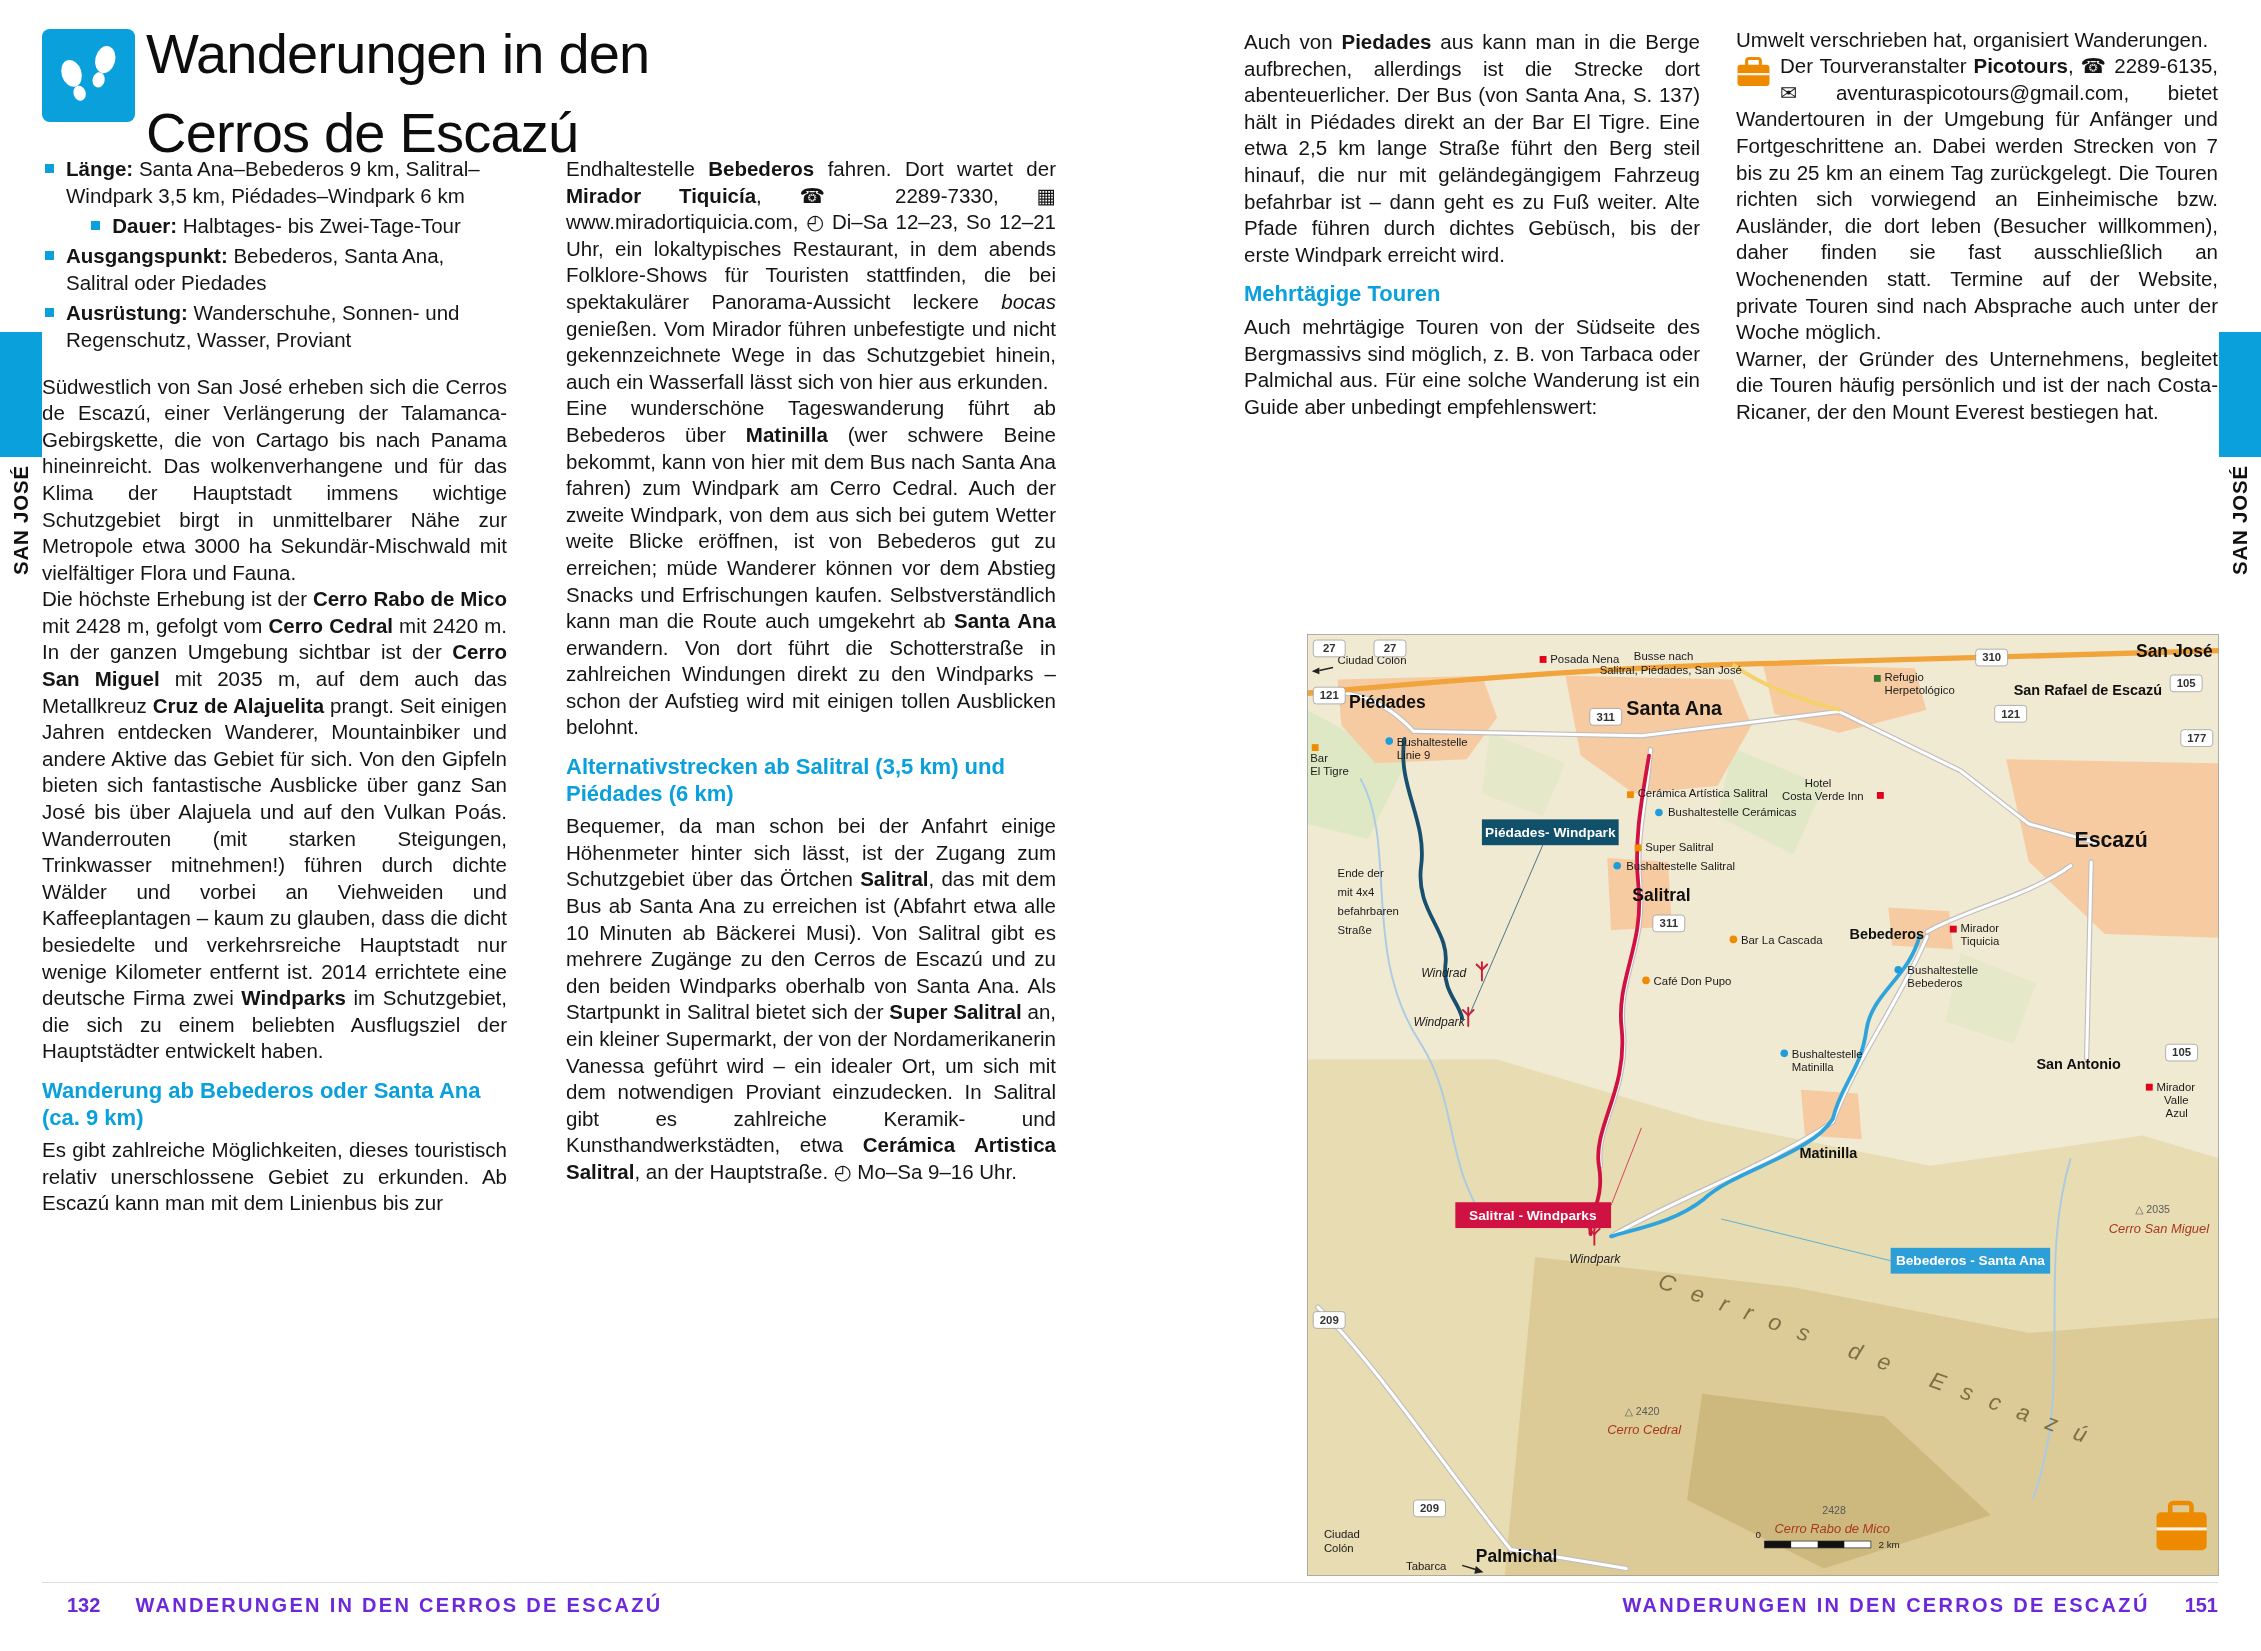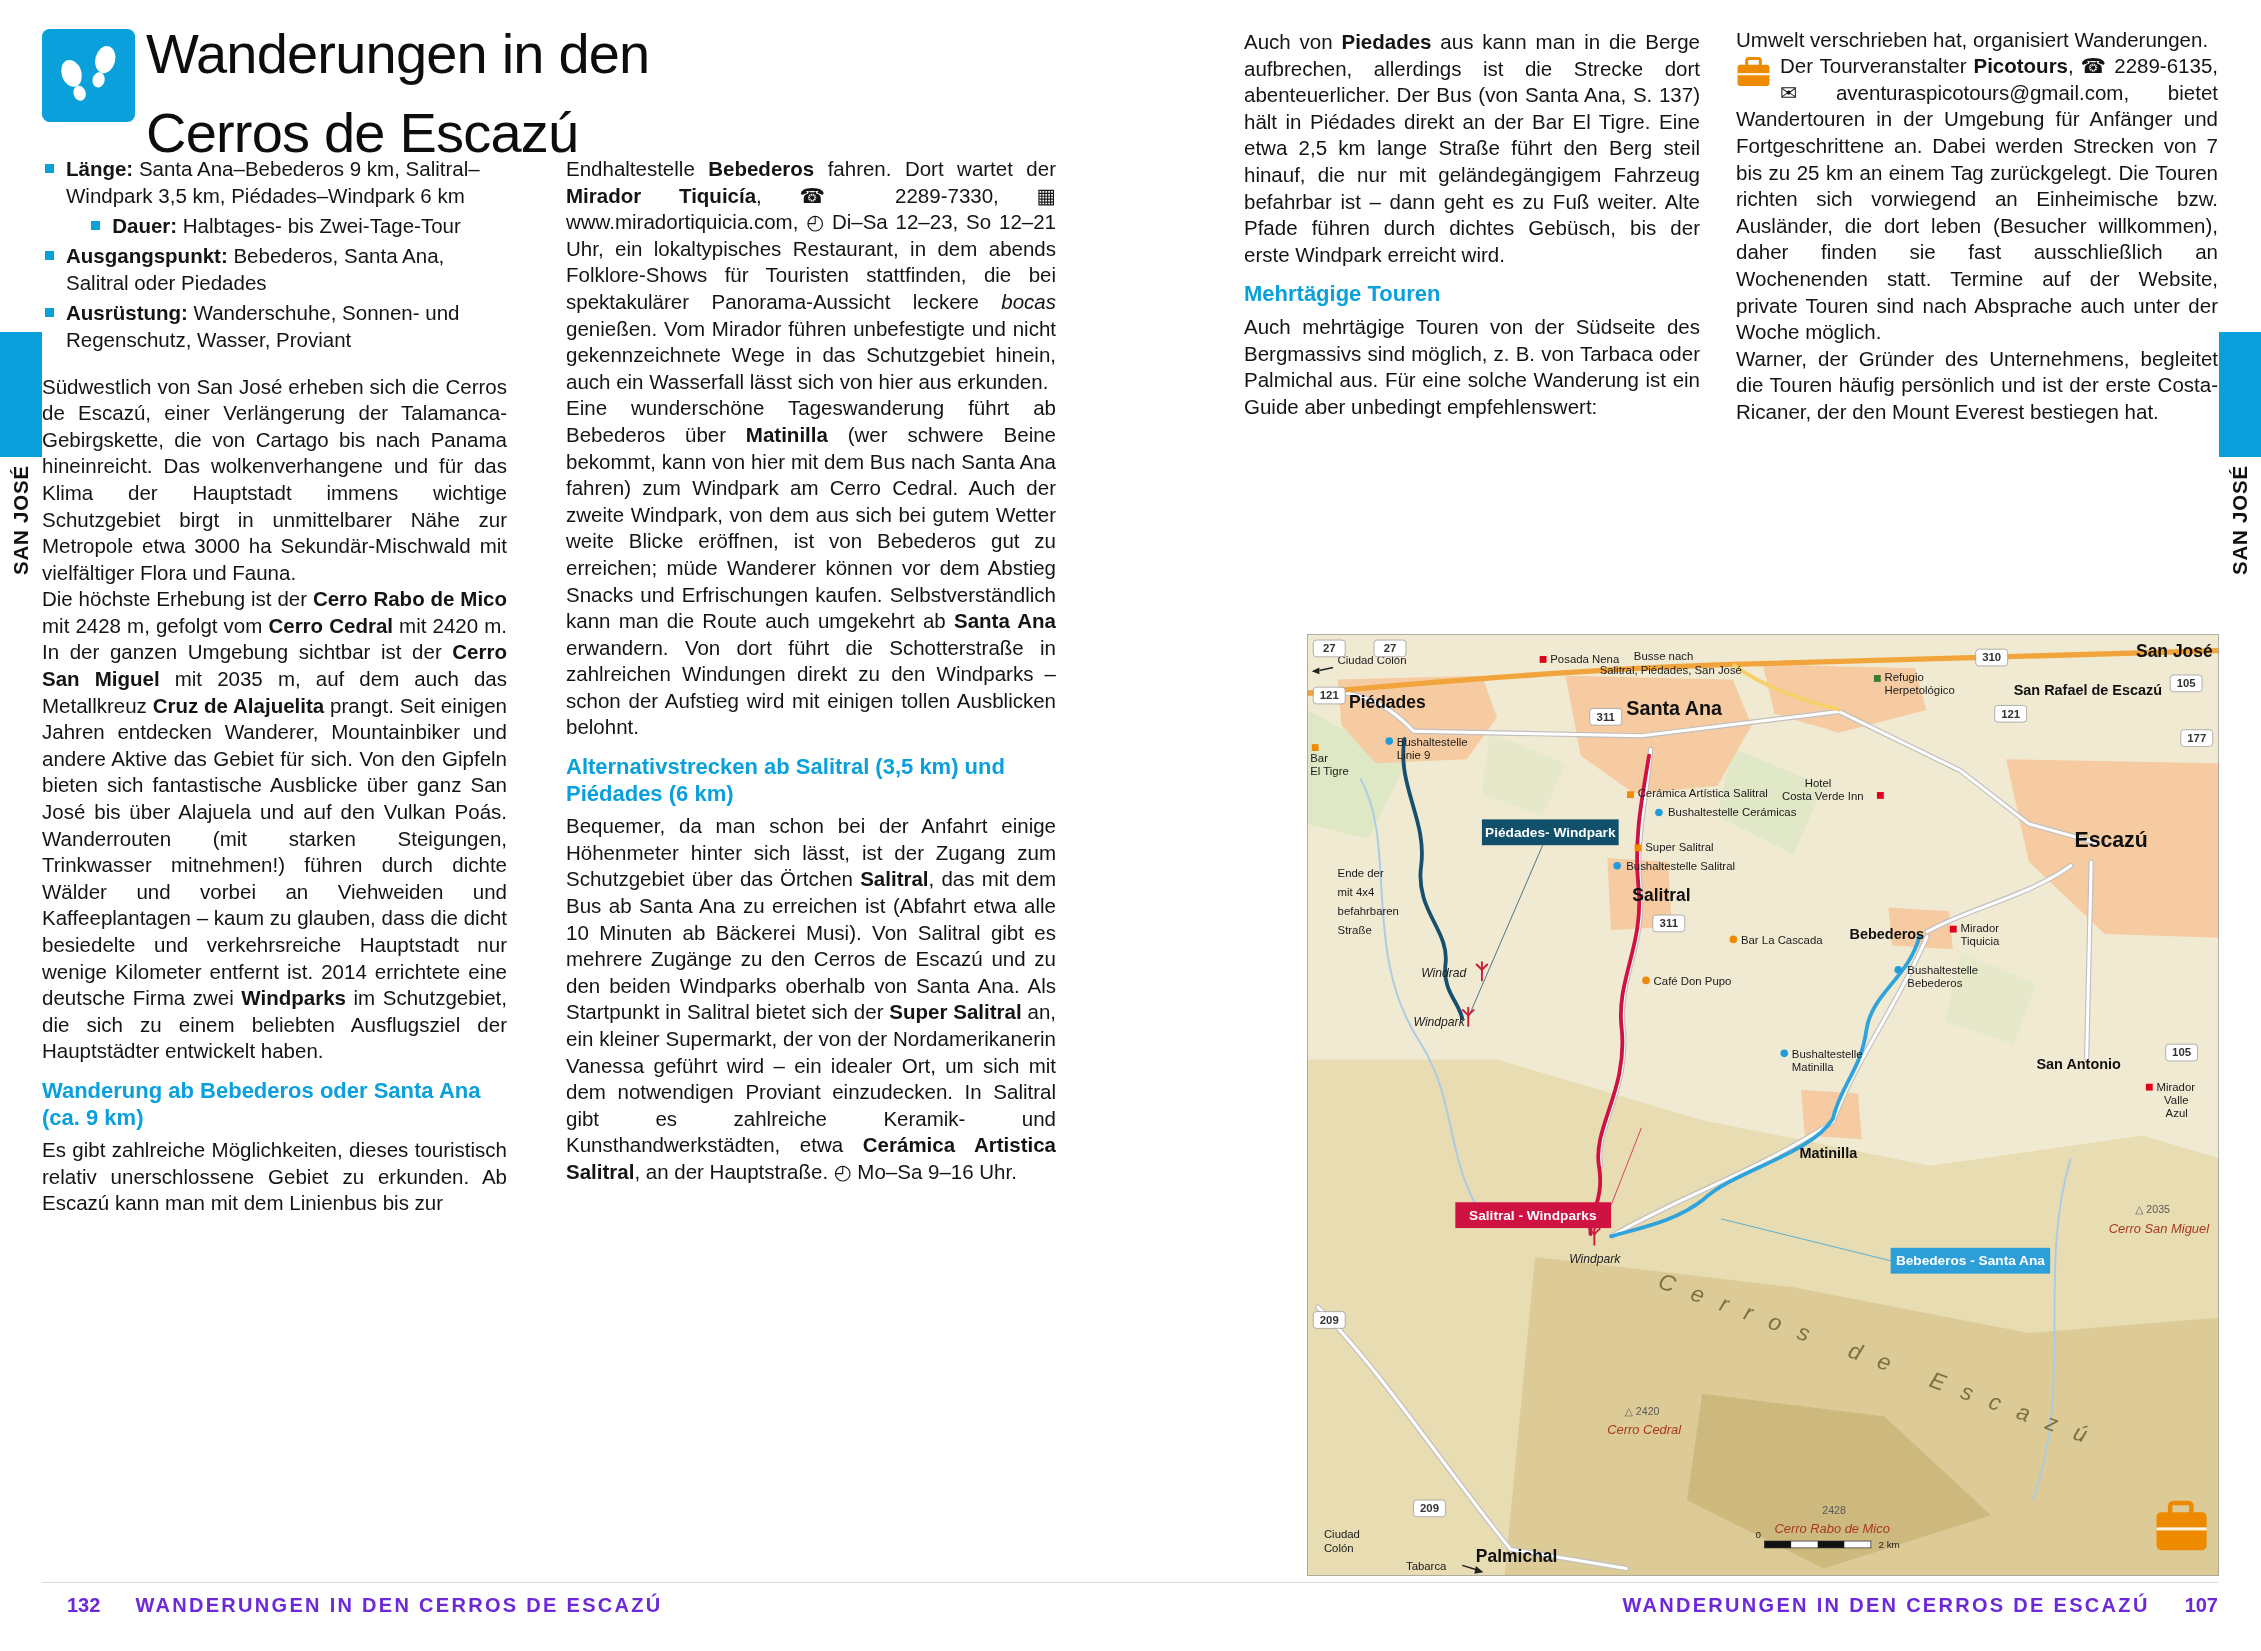--- a/index.html
+++ b/index.html
@@ -140,21 +140,21 @@
     <p>Umwelt verschrieben hat, organisiert Wanderungen.</p>
     <p>
       <span class="suitcase-inline">
         <svg width="35" height="32" viewBox="0 0 46 42">
           <rect x="14" y="2" width="18" height="12" rx="3" fill="none" stroke="#EE8A00" stroke-width="4"></rect>
           <rect x="2" y="10" width="42" height="28" rx="4" fill="#EE8A00"></rect>
           <rect x="2" y="21" width="42" height="3" fill="#ffffff" opacity="0.9"></rect>
         </svg>
       </span><span>Der Tourveranstalter <b>Picotours</b>, ☎ 2289-6135, ✉ aventuraspicotours@gmail.com, bietet Wandertouren in der Umgebung für Anfänger und Fortgeschrittene an. Dabei werden Strecken von 7 bis zu 25 km an einem Tag zurückgelegt. Die Touren richten sich vorwiegend an Einheimische bzw. Ausländer, die dort leben (Besucher willkommen), daher finden sie fast ausschließlich an Wochenenden statt. Termine auf der Website, private Touren sind nach Absprache auch unter der Woche möglich.</span>
     </p>
-    <p>Warner, der Gründer des Unternehmens, begleitet die Touren häufig persönlich und ist der erste Costa-Ricaner, der den Mount Everest bestiegen hat.</p>
+    <p>Warner, der Gründer des Unternehmens, begleitet die Touren häufig persönlich und ist der nach Costa-Ricaner, der den Mount Everest bestiegen hat.</p>
   </div>
 
   <div class="map">
     <svg width="912" height="942" viewBox="0 0 1200 1240">
 
       <rect x="0" y="0" width="1200" height="1240" fill="#F1EAD3"></rect>
 
       <polygon class="green" points="0,100 130,170 80,270 0,250"></polygon>
       <polygon class="green" points="560,150 680,200 640,290 540,240" opacity="0.85"></polygon>
       <polygon class="green" points="240,130 340,170 310,240 230,210" opacity="0.6"></polygon>
@@ -382,17 +382,17 @@
 
       <rect x="0.5" y="0.5" width="1199" height="1239" fill="none" stroke="#9C9C9C"></rect>
     </svg>
   </div>
 
   <div class="footer-rule"></div>
   <div class="footer footer-left">
     <span class="pagenum">132</span><span class="runhead">WANDERUNGEN IN DEN CERROS DE ESCAZÚ</span>
   </div>
   <div class="footer footer-right">
-    <span class="runhead">WANDERUNGEN IN DEN CERROS DE ESCAZÚ</span><span class="pagenum">107</span>
+    <span class="runhead">WANDERUNGEN IN DEN CERROS DE ESCAZÚ</span><span class="pagenum">151</span>
   </div>
 
 </div>
 
 
 </body></html>

